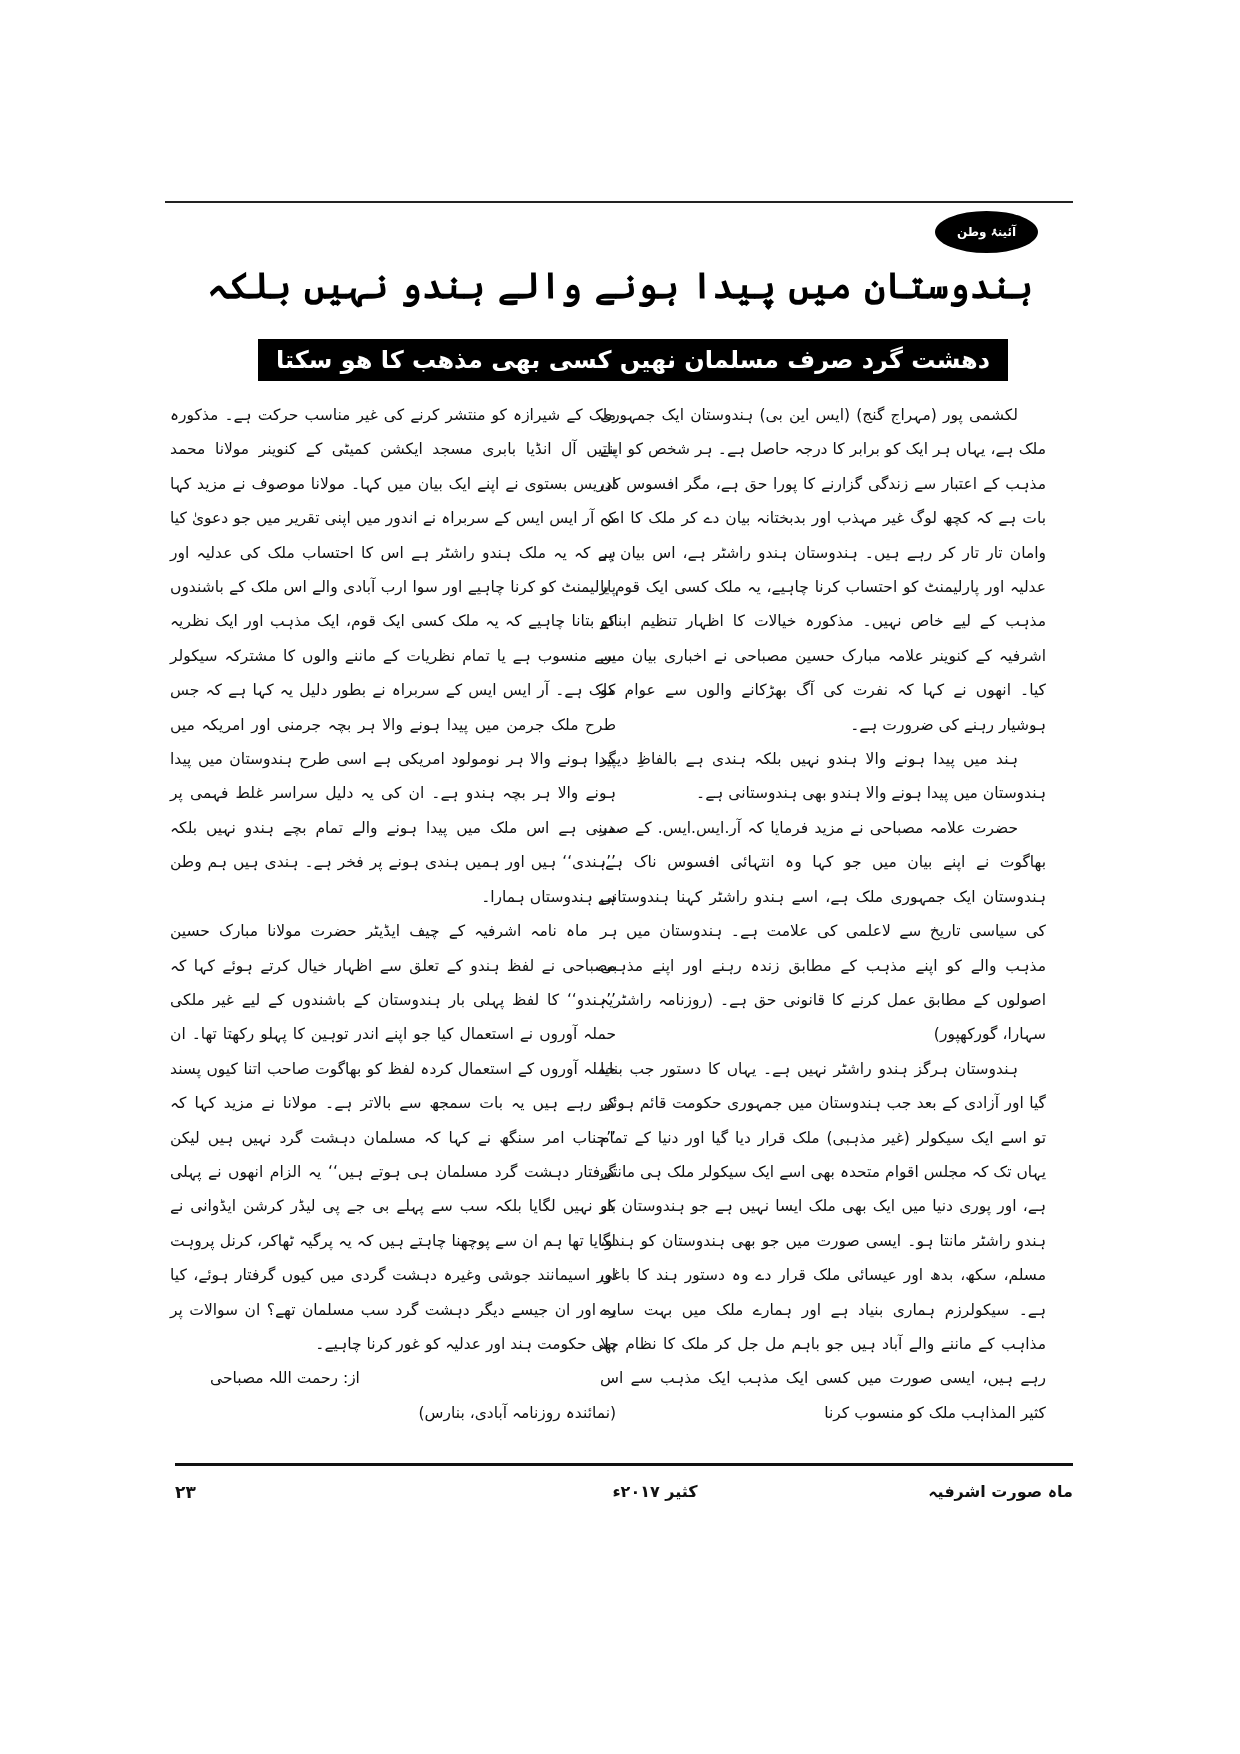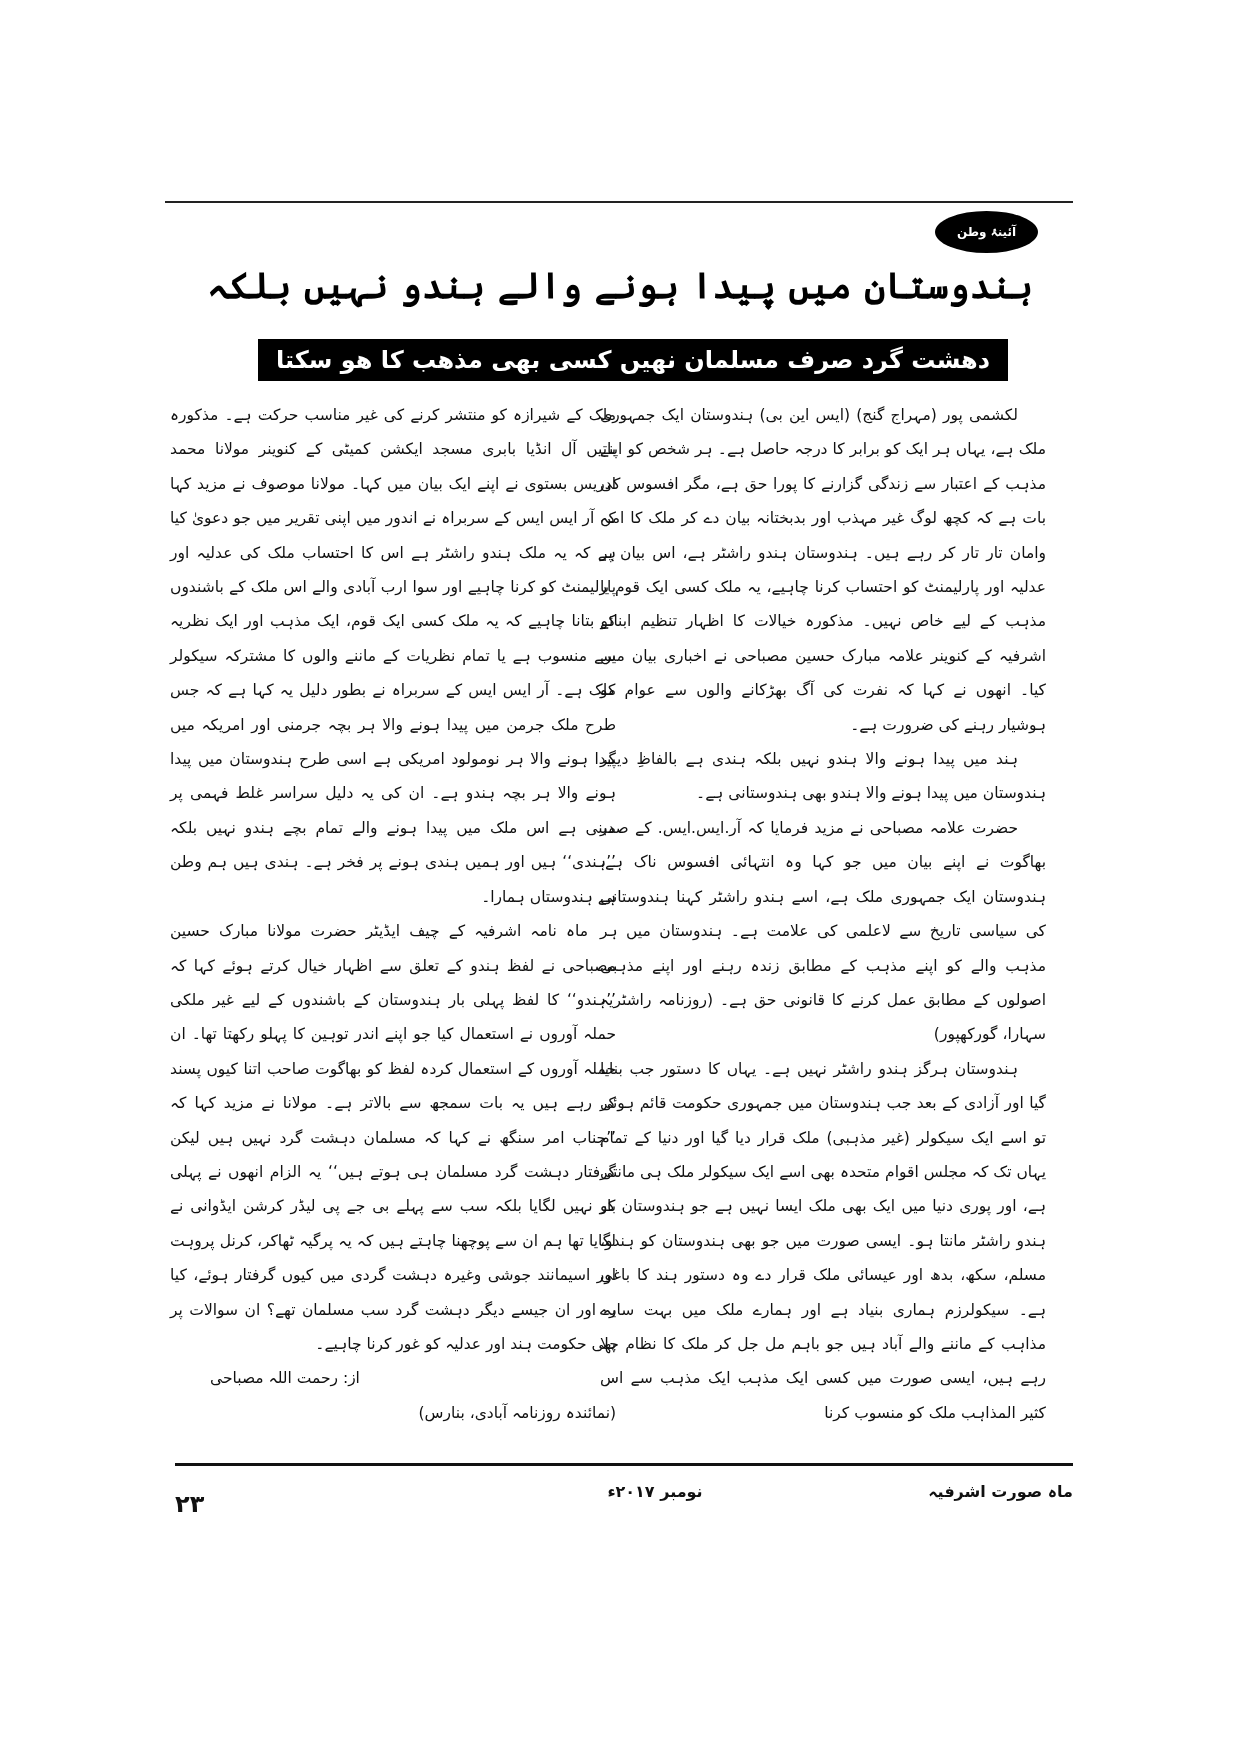--- a/index.html
+++ b/index.html
@@ -33,21 +33,21 @@
     .col-left { left: 170px; width: 446px; }
     .col p { margin: 0; text-align-last: right; }
     .col p.indent { text-indent: 28px; }
     .byline { display: flex; justify-content: space-between; direction: rtl; }
     .footer {
       position: absolute; top: 1474px; left: 175px; width: 898px; height: 36px;
       font-family: "DejaVu Sans", sans-serif; font-weight: bold; font-size: 16px; line-height: 36px;
     }
     .footer .mag { position: absolute; right: 0; direction: rtl; }
     .footer .date { position: absolute; left: 380px; width: 200px; text-align: center; direction: rtl; }
-    .footer .pageno { position: absolute; left: 0; font-size: 24px; direction: rtl; margin-top: 12px; }
+    .footer .pageno { position: absolute; left: 0; font-size: 17px; direction: rtl; }
   </style>
 </head>
 <body>
 
 <div class="page">
   <div class="rule-top"></div>
 
   <div class="badge">آئینۂ وطن</div>
 
   <h1 class="headline" style="margin:0;">ہندوستان میں پیدا ہونے والے ہندو نہیں بلکہ ہندوستانی</h1>
@@ -68,16 +68,16 @@
       <span></span>
       <span style="padding-left:40px;">از: رحمت اللہ مصباحی</span>
     </div>
     <p>(نمائندہ روزنامہ آبادی، بنارس)</p>
   </div>
 
   <div class="rule-bottom"></div>
 
   <div class="footer">
     <span class="mag">ماہ صورت اشرفیہ</span>
-    <span class="date">نومبر ۲۰۱۷ء</span>
+    <span class="date">کثیر ۲۰۱۷ء</span>
     <span class="pageno">۲۳</span>
   </div>
 </div>
 
 </body></html>

